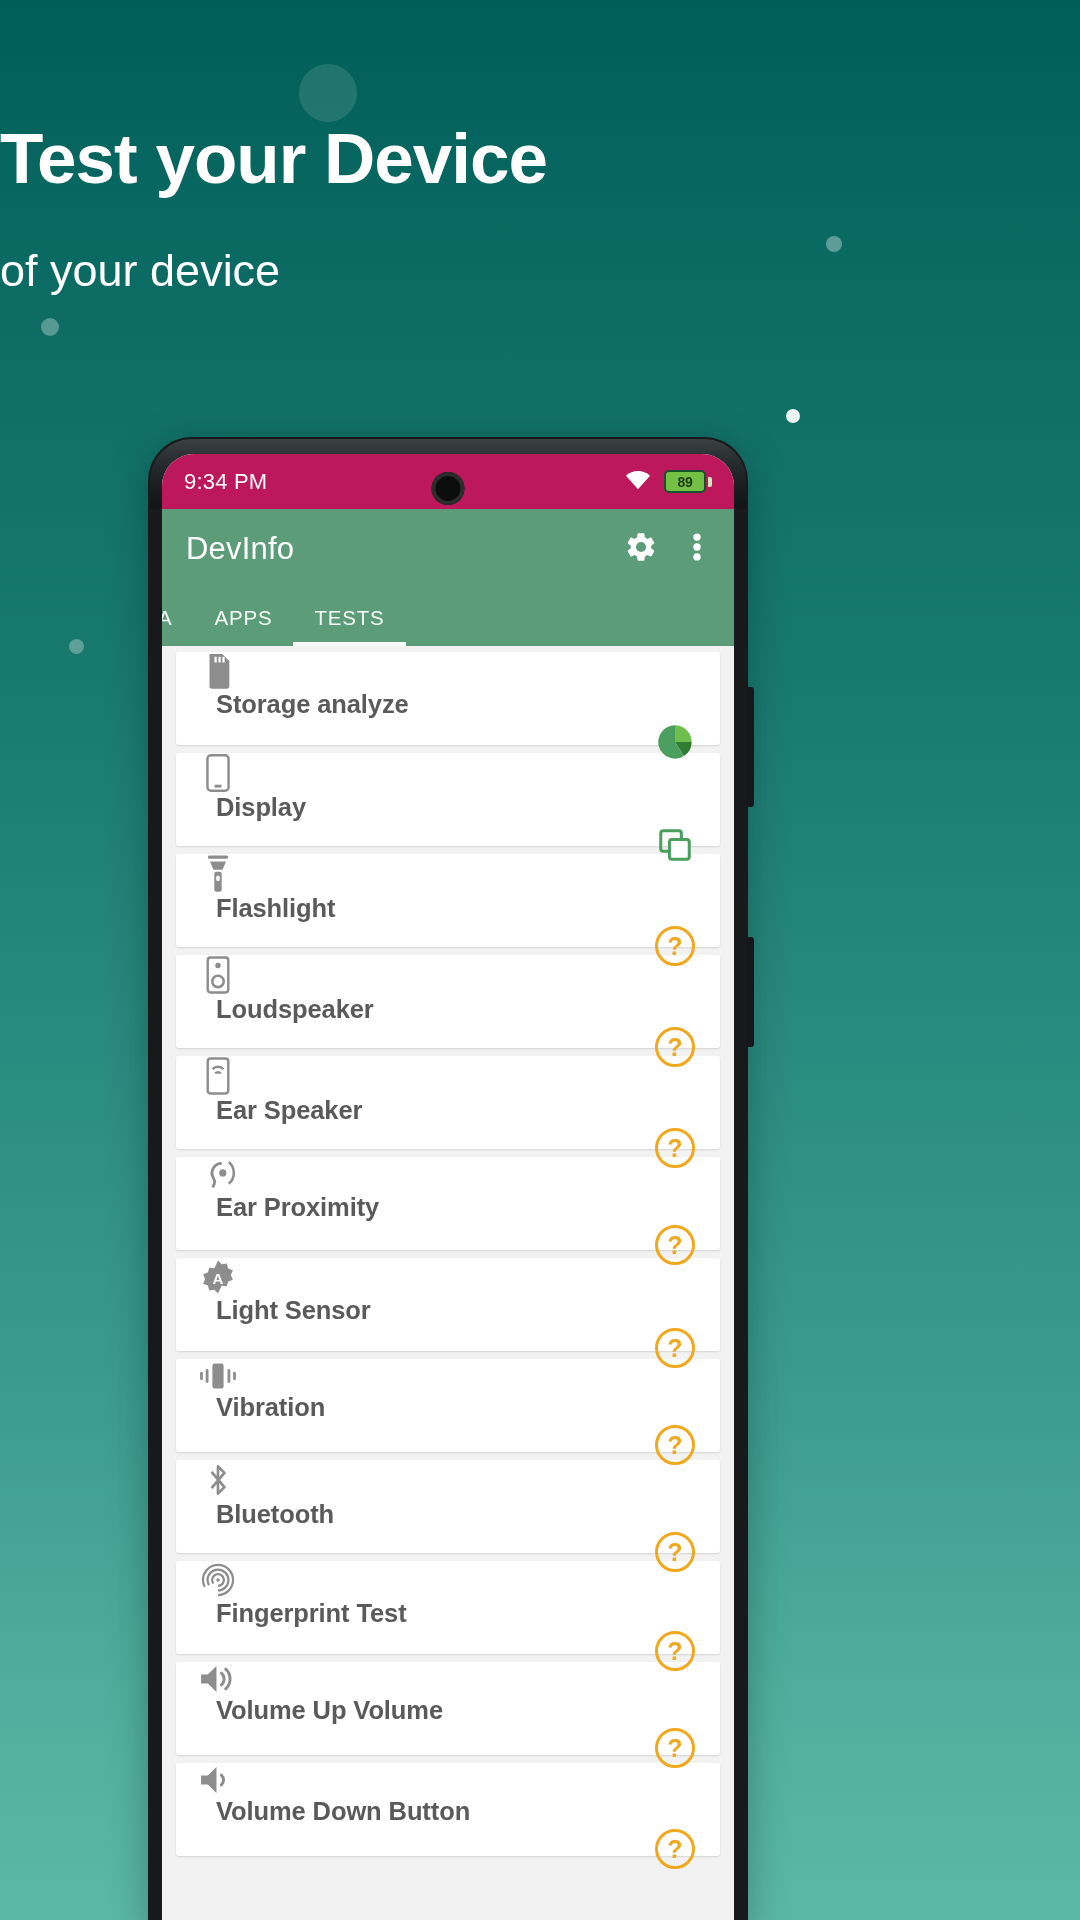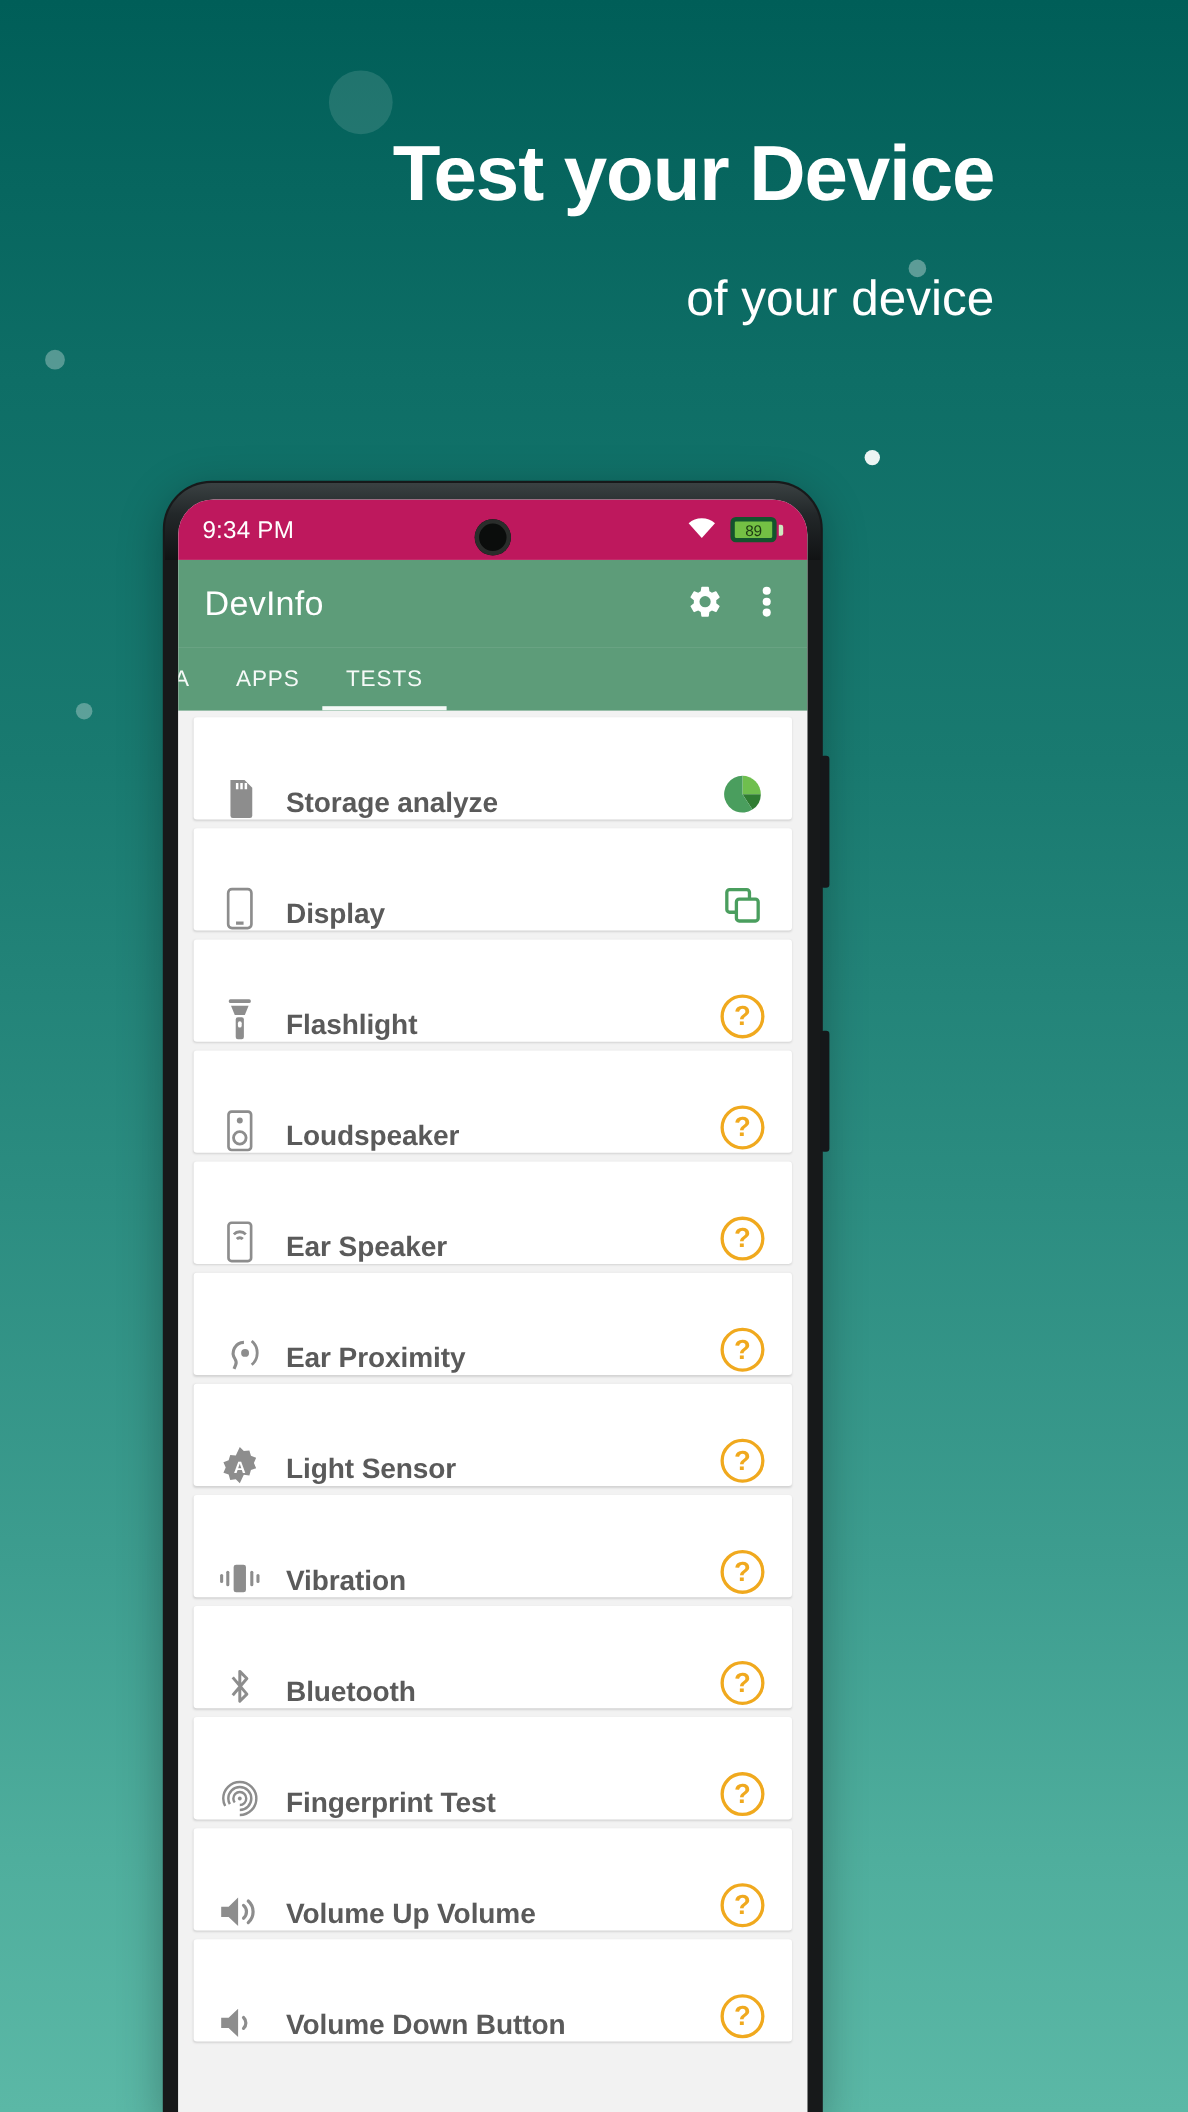--- a/index.html
+++ b/index.html
@@ -21,21 +21,21 @@
        #2b8c80 56%,
        #3d9d8f 74%,
        #4fae9d 88%,
        #5bb8a6 100%);
   }
   .dot { position:absolute; border-radius:50%; background:#ffffff; }
 
   
   #headline-block {
     position:absolute; top:0; left:0; width:904px;
-    text-align:right; z-index:5;
+    text-align:left; z-index:5;
   }
   #page-title {
     margin-top:123px;
     font-size:71px;
     font-weight:bold;
     letter-spacing:-1px;
     color:#ffffff;
     line-height:1.02;
   }
   #page-subtitle {
@@ -102,22 +102,22 @@
     box-shadow:inset 0 0 0 4px #2a2d2b;
   }
   #status-right {
     margin-left:auto; display:flex; align-items:center; gap:11px;
   }
   #battery-pill {
     display:flex; align-items:center;
   }
   #battery-body {
     width:42px; height:23px; border-radius:5px;
-    background:#74c044; border:4px solid #14532d;
-    color:#1d3a12; font-size:14px; font-weight:normal;
+    background:#74c044; border:2px solid #14532d;
+    color:#1d3a12; font-size:14px; font-weight:bold;
     display:flex; align-items:center; justify-content:center;
     letter-spacing:-.3px;
   }
   #battery-cap {
     width:4px; height:10px; background:#cfe8c0;
     border-radius:0 2px 2px 0; margin-left:2px;
   }
 
   
   #app-bar {
@@ -160,23 +160,24 @@
     background:#f2f2f2;
     padding:6px 0 0 0;
     height:calc(100% - 192px);
     overflow:hidden;
   }
   .test-row {
     margin:0 14px 8px 14px;
     background:#ffffff;
     border-radius:3px;
     height:93px;
-    display:flex; align-items:flex-end;
+    display:flex; align-items:flex-start;
     padding:0 22px 0 20px;
     box-shadow:0 1px 2px rgba(0,0,0,.13);
+    flex-direction:column;
   }
   .row-icon {
     width:44px; display:flex; align-items:center; justify-content:center;
     color:#8d8d8d; flex:none;
   }
   .row-label {
     margin-left:20px;
     font-size:25.5px;
     font-weight:bold;
     color:#5a5a5a;

